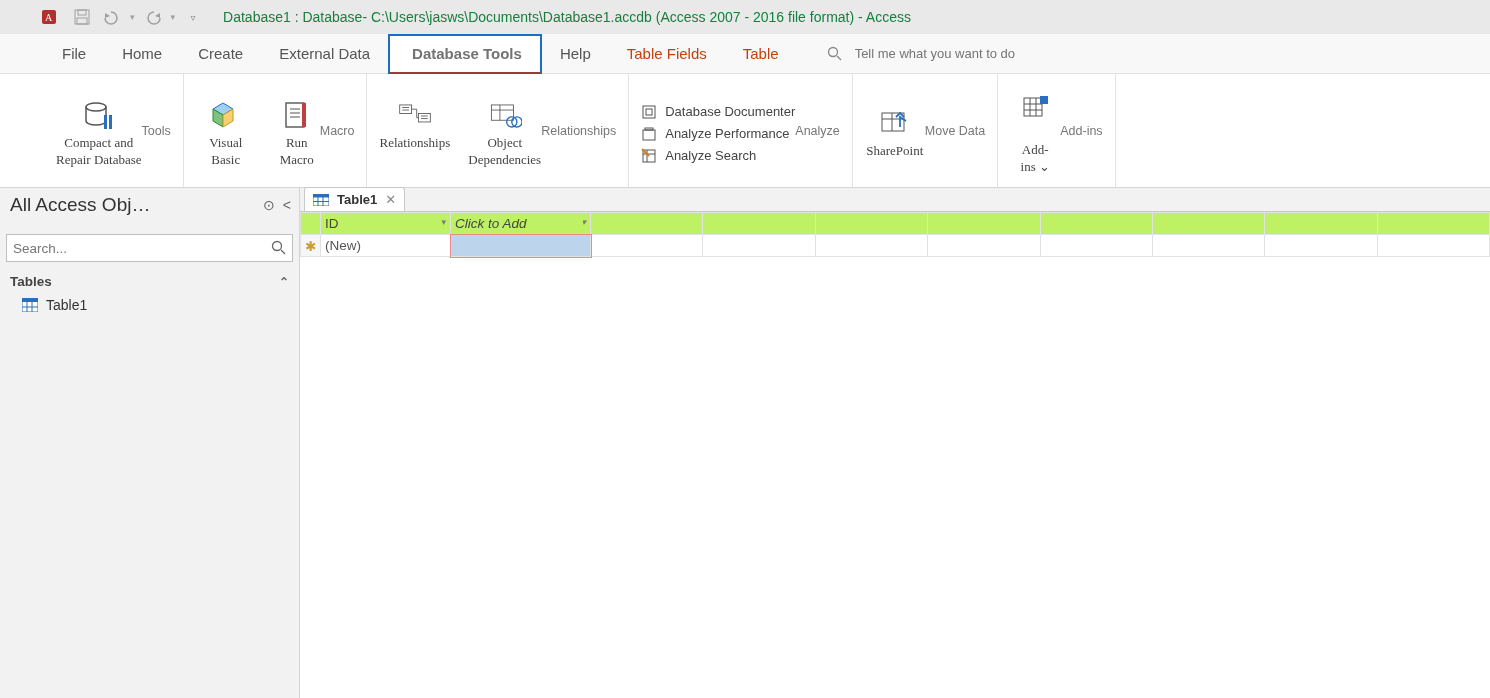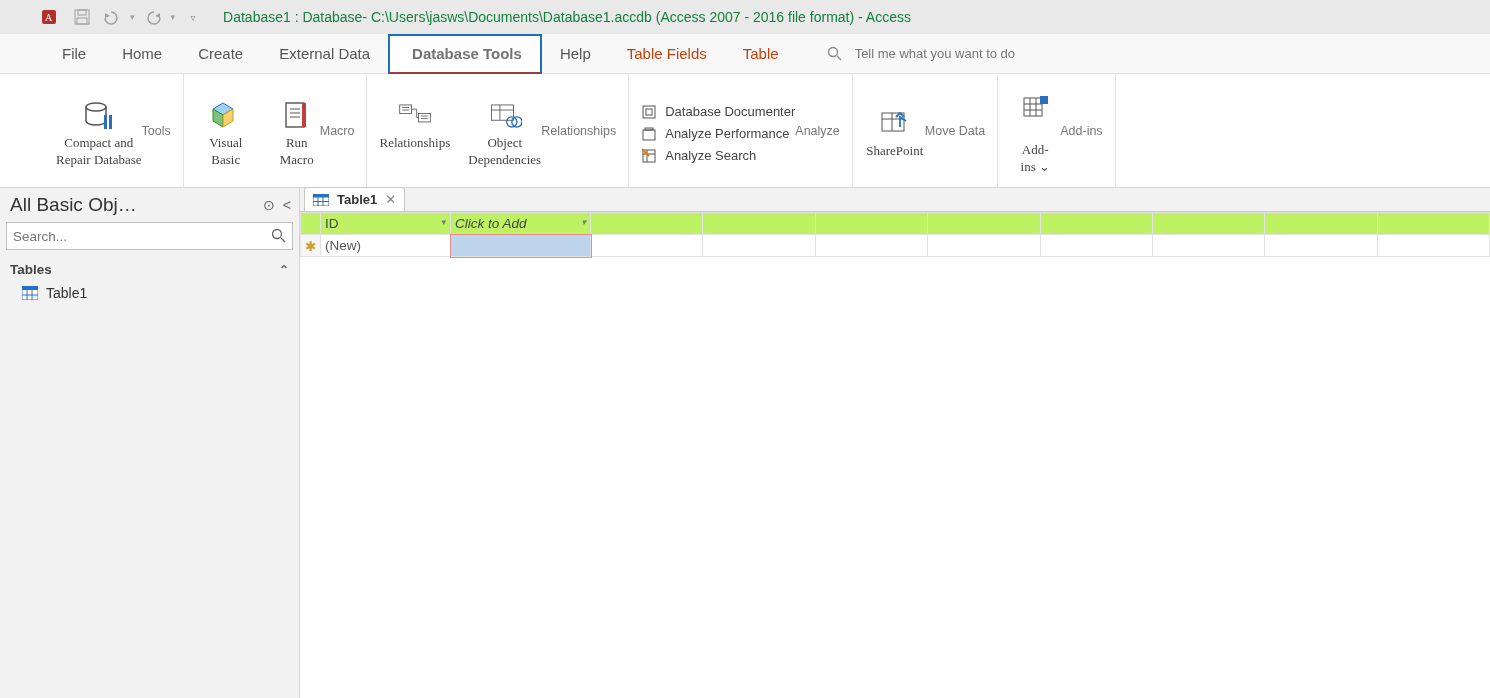--- a/index.html
+++ b/index.html
@@ -31,21 +31,21 @@
   .smallbtn-list { display:flex; flex-direction:column; gap:4px; padding-top:4px; }
   .smallbtn { display:flex; align-items:center; gap:6px; font-size:13px; color:#444; cursor:pointer; }
   .smallbtn .icon { width:18px; height:18px; display:flex; align-items:center; justify-content:center; }
   .group-label { font-size:12.5px; color:#777; padding:2px 0 4px 0; }
 
   
   .body { display:flex; height:calc(698px - 34px - 40px - 114px); background:#f2f2f2; }
   .navpane { width:300px; background:#f2f2f2; border-right:1px solid #d5d5d5; display:flex; flex-direction:column; }
   .nav-header { height:34px; display:flex; align-items:center; justify-content:space-between; padding:0 8px 0 10px; font-size:19px; color:#333; }
   .nav-header .collapse { font-size:14px; color:#666; display:flex; align-items:center; gap:8px; }
-  .nav-search { height:30px; margin:0 6px 4px 6px; position:relative; }
+  .nav-search { height:30px; margin:12px 6px 4px 6px; position:relative; }
   .nav-search input { width:100%; height:28px; border:1px solid #bfbfbf; padding:0 26px 0 6px; font-size:13.5px; outline:none; background:#fff; }
   .nav-search .search-icon { position:absolute; right:6px; top:6px; width:16px; height:16px; color:#666; }
   .nav-cat { font-weight:600; font-size:13.5px; color:#444; padding:6px 10px 4px 10px; display:flex; justify-content:space-between; align-items:center; }
   .nav-cat .chev { font-size:12px; color:#666; }
   .nav-item { display:flex; align-items:center; gap:8px; padding:4px 10px 4px 22px; font-size:14px; color:#333; cursor:pointer; }
   .nav-item .tbl-icon { width:16px; height:14px; }
 
   .docarea { flex:1; background:#f2f2f2; display:flex; flex-direction:column; }
   .doctabs { height:24px; display:flex; align-items:flex-end; padding-left:4px; border-bottom:1px solid #c8c8c8; background:#f2f2f2; }
   .doctab { height:24px; background:#fff; border:1px solid #c8c8c8; border-bottom:none; border-radius:3px 3px 0 0; display:flex; align-items:center; gap:8px; padding:0 8px; font-size:13px; font-weight:600; color:#333; cursor:pointer; }
@@ -280,21 +280,21 @@
         </div>
       </div>
       <div class="group-label">Add-ins</div>
     </div>
 
   </div>
 
   <div class="body">
     <div class="navpane">
       <div class="nav-header">
-        <span>All Basic Obj…</span>
+        <span>All Access Obj…</span>
         <span class="collapse">
           <span>⊙</span>
           <span>&lt;</span>
         </span>
       </div>
       <div class="nav-search">
         <input type="text" placeholder="Search..." style="">
         <span class="search-icon">
           <svg width="16" height="16" viewBox="0 0 16 16">
               <circle cx="6" cy="6" r="4.5" fill="none" stroke="#666" stroke-width="1.3"></circle>

